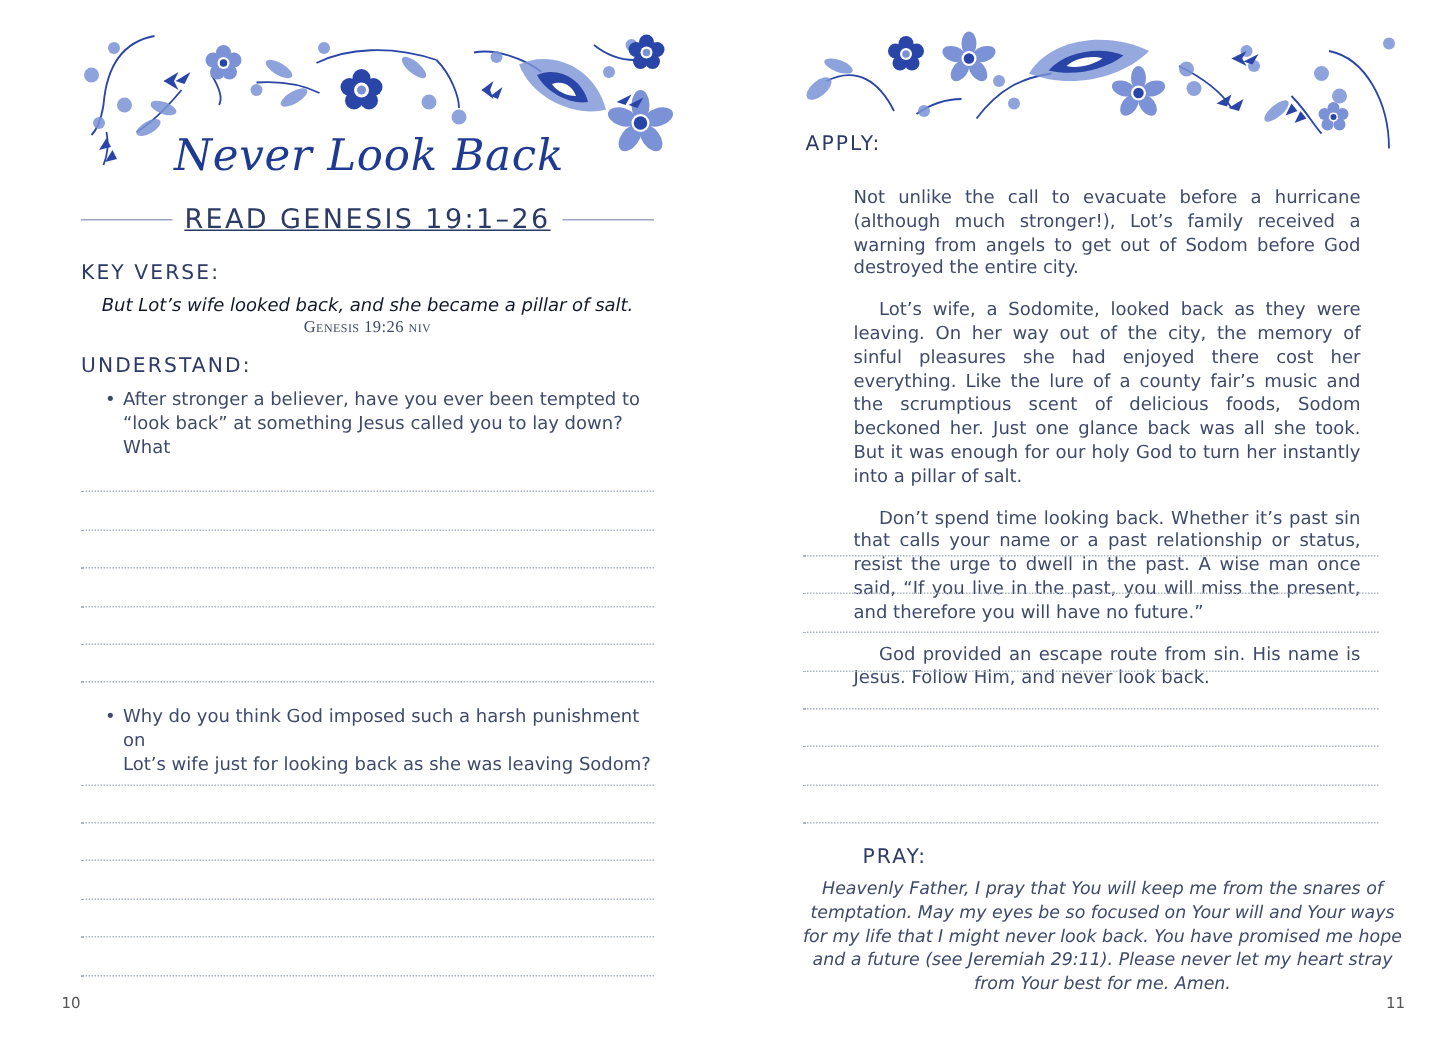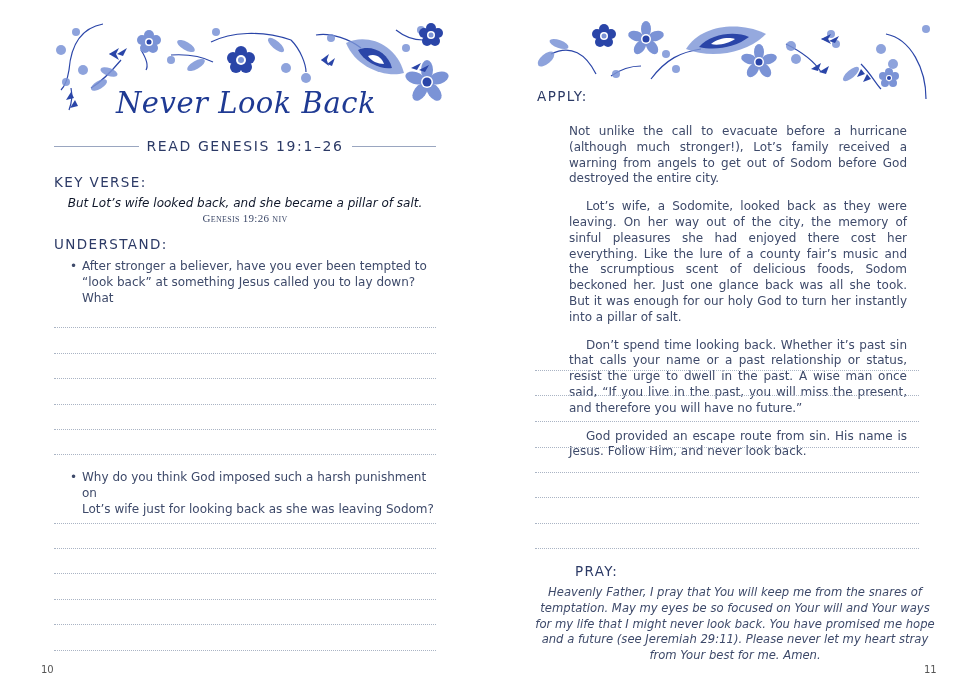--- a/index.html
+++ b/index.html
@@ -7,21 +7,21 @@
          font-family:"DejaVu Sans", "Liberation Sans", sans-serif; color:#3a4566; }
   .page { position:absolute; top:0; height:700px; }
   #left-page { left:0; width:481px;margin-left:11px; }
   #right-page { left:481px; width:481px; }
   .floral { position:absolute; }
   .title { position:absolute; left:0; width:470px; top:86px; text-align:center;
            font-family:"DejaVu Serif", serif; font-style:italic; font-size:29px; color:#1f3a93;
            letter-spacing:0.5px; }
   .read-row { position:absolute; left:43px; width:382px; top:136px; height:20px; display:flex; align-items:center; }
   .read-row .rule { flex:1; height:1px; background:#9aa6c0; }
-  .read-row .label { padding:0 8px; font-size:14px; letter-spacing:1.6px; color:#2c3a66; white-space:nowrap; }
+  .read-row .label { padding:0 8px; font-size:18px; letter-spacing:1.6px; color:#2c3a66; white-space:nowrap;text-decoration:underline; }
   .section-head { position:absolute; font-size:13.5px; letter-spacing:1.4px; color:#2c3a66; }
   .verse { position:absolute; left:43px; width:382px; text-align:center; font-style:italic; font-size:12px; color:#0f172a; }
   .cite { position:absolute; left:43px; width:382px; text-align:center; font-size:11px; color:#3e4a6a; letter-spacing:0.3px; }
   .cite .sc { font-variant:small-caps; }
   .bullet { position:absolute; font-size:12px; line-height:15.8px; color:#3e4a6a; }
   .bullet .dot { position:absolute; left:-12px; top:0; }
   .wline { position:absolute; height:0; border-top:1.5px dotted #aab4c4; }
   .body-text { position:absolute; left:76px; width:362px; font-size:12px; line-height:15.8px; color:#3e4a6a; text-align:justify; }
   .body-text p { margin:12px; text-indent:17px; }
   .body-text p.first { text-indent:0; }

